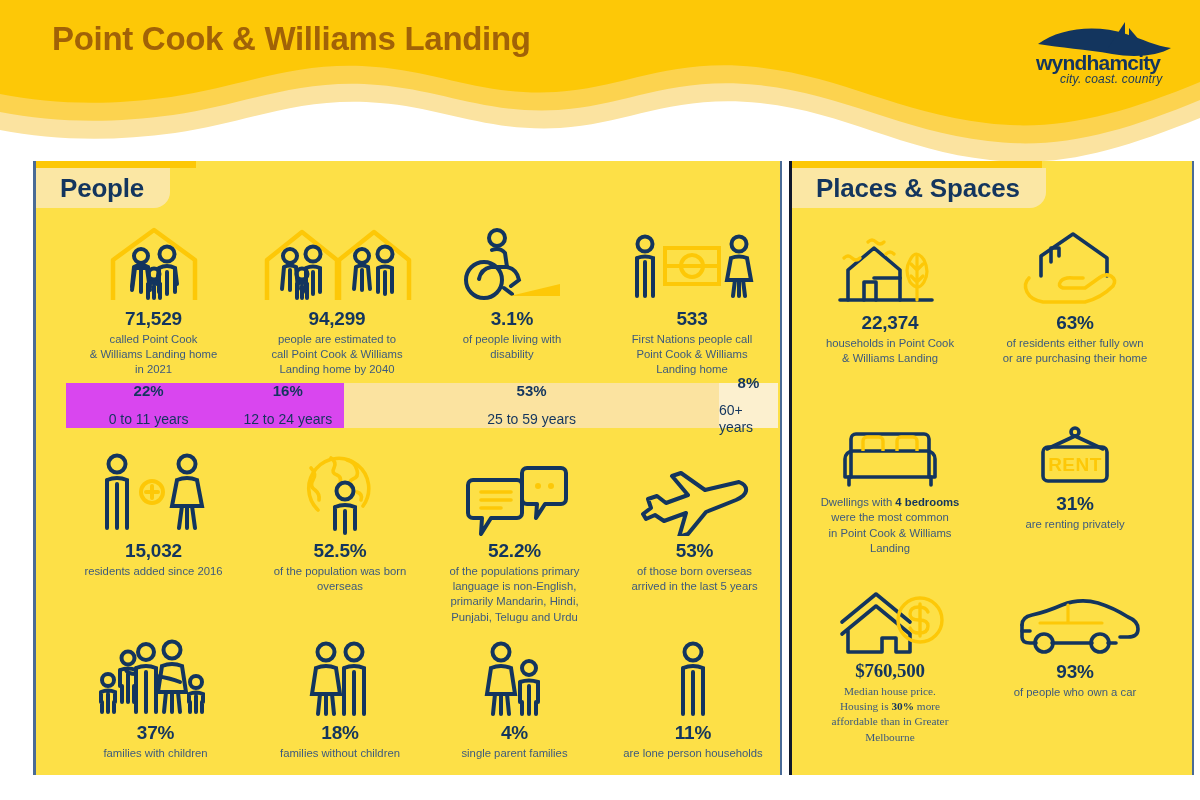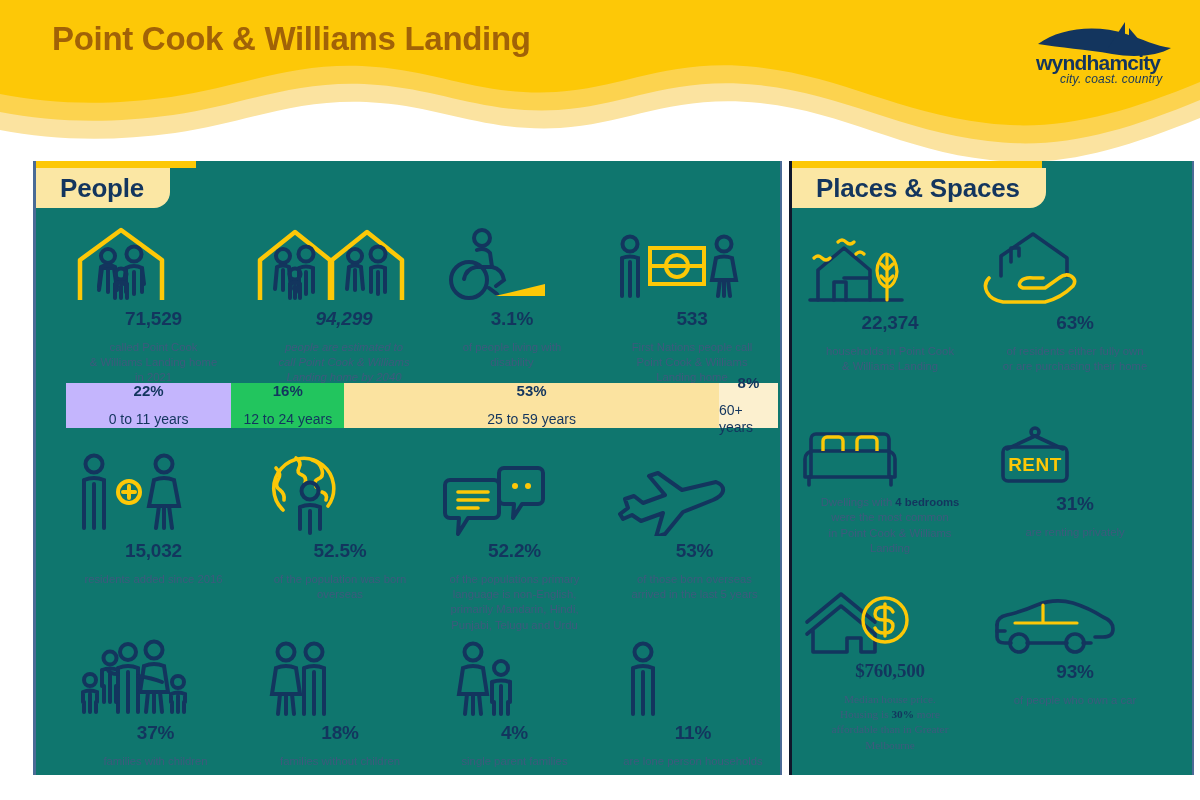--- a/index.html
+++ b/index.html
@@ -21,47 +21,47 @@
   .logo{position:absolute;left:1030px;top:18px;width:145px;height:70px;}
   .logo-wordmark{
     position:absolute;left:6px;top:33px;
     font-size:21px;font-weight:bold;letter-spacing:-0.8px;color:#13355e;
   }
   .logo-tagline{
     position:absolute;left:30px;top:54px;
     font-size:12px;font-style:italic;color:#13355e;letter-spacing:0.2px;
   }
   
-  .card{position:absolute;background:#0f766e;}
+  .card{position:absolute;background:#fde047;}
   .card-left{left:33px;top:161px;width:744px;height:614px;
     border-left:3px solid #4a6b96;border-right:2px solid #4a6b96;}
   .card-right{left:789px;top:161px;width:400px;height:614px;
     border-left:3px solid #0f172a;border-right:2px solid #4a6b96;}
   .card-topbar{position:absolute;left:0;top:0;height:7px;background:#fdc807;}
   .card-left .card-topbar{width:160px;}
   .card-right .card-topbar{width:250px;}
   .section-tab{
     position:absolute;top:7px;left:0;
     background:#fbe7a4;
     border-bottom-right-radius:16px;
     display:flex;align-items:center;
     padding:0 26px 0 24px;height:40px;
   }
   .section-tab .tab-text{
     font-size:26px;font-weight:bold;color:#13355e;letter-spacing:-0.2px;
   }
   
   .stat{position:absolute;text-align:center;}
-  .stat .icon{display:flex;align-items:flex-end;justify-content:flex-start;}
+  .stat .icon{display:flex;align-items:flex-end;justify-content:center;}
   .stat .value{
     font-size:19px;font-weight:bold;color:#13355e;
     margin-top:4px;letter-spacing:-0.2px;line-height:1.15;
   }
   .stat .label{
-    font-size:11.3px;color:#3d5a7d;line-height:1.35;margin-top:10px;
+    font-size:11.3px;color:#3d5a7d;line-height:1.35;margin-top:2px;
   }
   .stat .label b{font-weight:bold;color:#13355e;}
   
   .agebar{position:absolute;left:66px;top:383px;width:712px;height:45px;display:flex;}
   .agebar .seg{
     display:flex;flex-direction:column;align-items:center;justify-content:center;
     height:100%;
   }
   .agebar .seg .pct{font-size:15px;font-weight:bold;color:#13355e;line-height:1.1;}
   .agebar .seg .rng{font-size:14px;color:#13355e;line-height:1.2;margin-top:11px;}
@@ -109,21 +109,21 @@
         <path d="M49,62 q6,-3 12,0 v14 M49,62 v14 M55,64 v12"></path>
       </g>
     </svg>
   </div>
   <div class="value">71,529</div>
   <div class="label" style="white-space:pre-line">called Point Cook
 &amp; Williams Landing home
 in 2021</div>
 </div>
 
-<div class="stat" style="left:254px;top:222px;width:180px;font-style:italic;">
+<div class="stat" style="left:247px;top:222px;width:180px;">
   <div class="icon">
     <svg width="152" height="82" viewBox="0 0 152 82">
       <path d="M6,78 L6,38 L41,10 L76,38 L76,78" fill="none" stroke="#fdc807" stroke-width="4.5" stroke-linejoin="round"></path>
       <path d="M78,78 L78,38 L113,10 L148,38 L148,78" fill="none" stroke="#fdc807" stroke-width="4.5" stroke-linejoin="round"></path>
       <g fill="none" stroke="#13355e" stroke-width="4" stroke-linecap="round">
         <circle cx="29" cy="34" r="7"></circle>
           <path d="M23,45 q6,-3 12,0 l2,22 M23,45 l-2,22 M29,48 v20"></path>
         <circle cx="52" cy="32" r="7.5"></circle>
           <path d="M45,46 q7,-3 14,0 v24 M45,46 v24 M52,50 v22"></path>
         <circle cx="41" cy="52" r="5.5"></circle>
@@ -174,25 +174,25 @@
       <circle cx="65" cy="44" r="11" fill="none" stroke="#fdc807" stroke-width="4"></circle>
     </svg>
   </div>
   <div class="value">533</div>
   <div class="label" style="white-space:pre-line">First Nations people call
 Point Cook &amp; Williams
 Landing home</div>
 </div>
 
 <div class="agebar">
-  <div class="seg" style="width:23.2%;background:#c4b5fd;">
+  <div class="seg" style="width:23.2%;background:#d946ef;">
     <span class="pct">22%</span>
     <span class="rng">0 to 11 years</span>
   </div>
-  <div class="seg" style="width:15.9%;background:#22c55e;">
+  <div class="seg" style="width:15.9%;background:#d946ef;">
     <span class="pct">16%</span>
     <span class="rng">12 to 24 years</span>
   </div>
   <div class="seg" style="width:52.6%;background:#fbe3a0;">
     <span class="pct">53%</span>
     <span class="rng">25 to 59 years</span>
   </div>
   <div class="seg" style="width:8.3%;background:#fcf0cf;">
     <span class="pct">8%</span>
     <span class="rng">60+ years</span>

